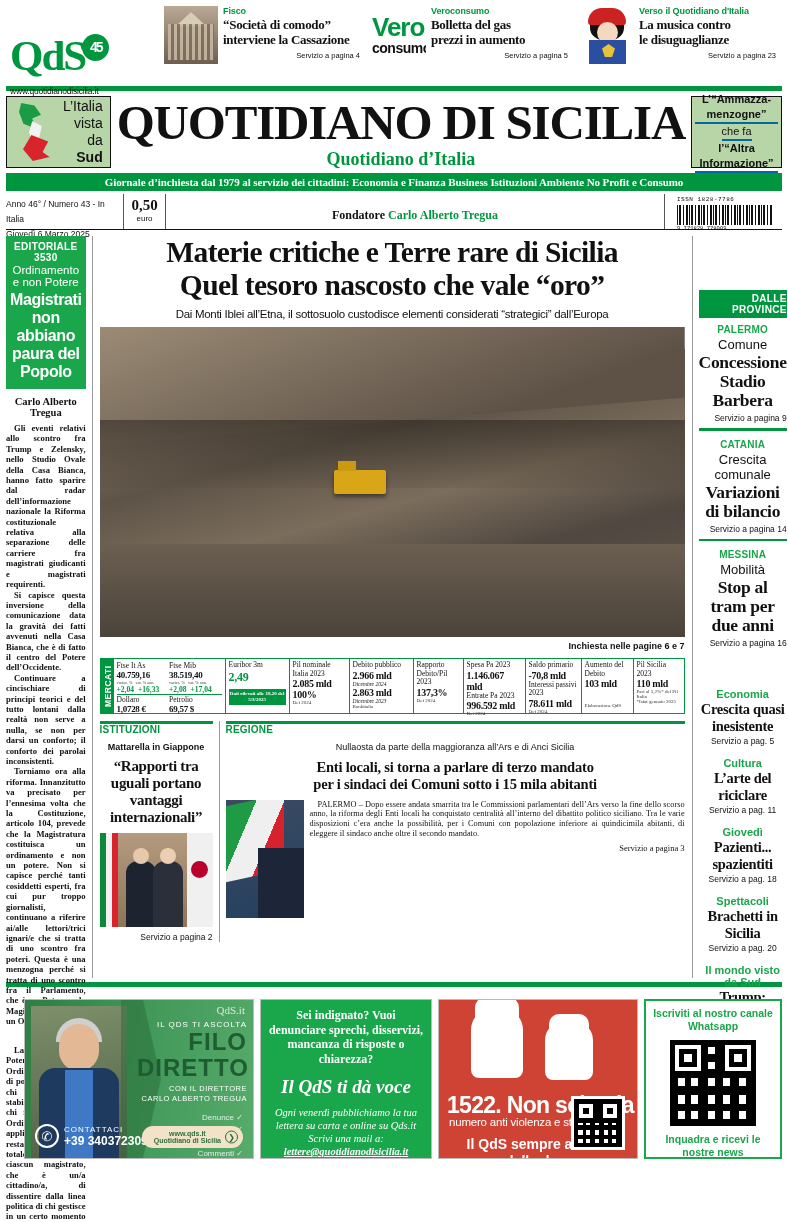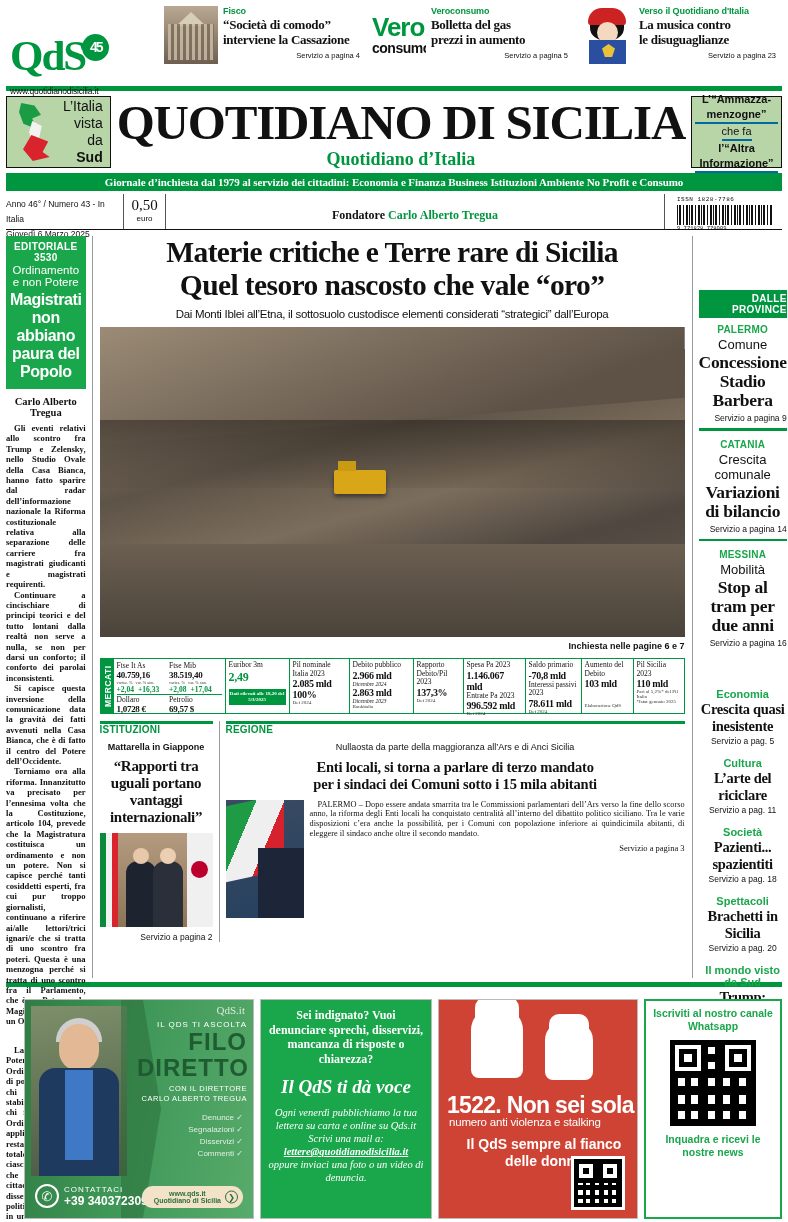--- a/index.html
+++ b/index.html
@@ -88,21 +88,21 @@
 
   .band { background:#00963f; color:#fff; text-align:center; font-family:"Liberation Serif",serif;
      font-weight:bold; font-size:11px; padding:3px 0; margin-top: 5px; letter-spacing:-0.1px;}
 
   
   .inforow { display:flex; align-items:stretch; height: 36px; margin-top: 3px;
      border-bottom: 1.5px solid #111; }
   .ir-date { width: 118px; font-size: 8.5px; line-height: 15px; padding-top:3px;
      border-right:1px solid #555; }
   .ir-price { width: 42px; text-align:center; border-right:1px solid #555; padding-top:3px;}
-  .ir-price .p { font-family:"Liberation Serif",serif; font-weight:normal; font-size:15px;}
+  .ir-price .p { font-family:"Liberation Serif",serif; font-weight:bold; font-size:15px;}
   .ir-price .e { font-size: 8px; }
   .ir-mid { flex:1; text-align:center; font-family:"Liberation Serif",serif; font-weight:bold;
      font-size:12px; padding-top:14px; }
   .ir-mid .green { color:#00963f; }
   .ir-right { width: 118px; border-left:1px solid #555; padding-left:12px; padding-top:2px;}
   .issn { font-family:"Liberation Mono",monospace; font-size:6px; letter-spacing:0.5px; }
   .barcode { height:20px; margin-top:2px; background: repeating-linear-gradient(90deg,
       #111 0 1px, #fff 1px 2px, #111 2px 4px, #fff 4px 6px, #111 6px 7px, #fff 7px 9px,
       #111 9px 11px, #fff 11px 12px); width: 96px; }
   .barnum { font-family:"Liberation Mono",monospace; font-size:5.5px; }
@@ -214,21 +214,21 @@
   .prov-serv { text-align:right; font-size:8.5px; margin-top:3px; }
   .prov-div { height:2.5px; background:#00963f; margin: 2px 0; }
 
   .sec-item { text-align:center; margin-top:11px; }
   .sec-name { color:#1aa64b; font-weight:bold; font-size:11px; }
   .sec-title { font-family:"Liberation Serif",serif; font-weight:bold; font-size:14.5px;
       margin-top:1px; letter-spacing:-0.3px; }
   .sec-serv { font-size:8.5px; margin-top:1px; }
 
   
-  .ads { display:flex; gap:6px; margin-top:12px; height: 220px; padding-left: 18px; }
+  .ads { display:flex; gap:6px; margin-top:12px; height: 160px; padding-left: 18px; }
   .ad { border:1px solid #bbb; position:relative; overflow:hidden; }
   .ad1 { width: 230px; background: linear-gradient(100deg,#2f7d44 0%,#3f9757 45%,#57ab6b 100%); }
   .ad1 .photo-man{position:absolute;left:6px;top:6px;width:96px;height:170px;
      background:linear-gradient(170deg,#7d8f6a,#4b5a43);overflow:hidden;}
   .ad1 .man-head{position:absolute;left:28px;top:18px;width:40px;height:46px;background:#e2b994;border-radius:48% 48% 42% 42%;}
   .ad1 .man-hair{position:absolute;left:25px;top:12px;width:46px;height:24px;background:#cfcfcf;border-radius:24px 24px 0 0;}
   .ad1 .man-body{position:absolute;left:8px;top:62px;width:80px;height:110px;background:#1f3a5f;border-radius:16px 16px 0 0;}
   .ad1 .man-shirt{position:absolute;left:34px;top:64px;width:28px;height:90px;background:#3f78c4;}
   .ad1 .qdsit{position:absolute;right:8px;top:4px;color:#d7ead9;font-family:"Liberation Serif",serif;
      font-size:11px;}
@@ -407,22 +407,22 @@
 
     <div class="col-l">
       <div class="edit-box">
         <div class="edit-kick">EDITORIALE 3530</div>
         <div class="edit-sub2">Ordinamento e non Potere</div>
         <div class="edit-head">Magistrati non abbiano paura del Popolo</div>
       </div>
       <div class="edit-author">Carlo Alberto Tregua</div>
       <div class="edit-body">
         <p>Gli eventi relativi allo scontro fra Trump e Zelensky, nello Studio Ovale della Casa Bianca, hanno fatto sparire dal radar dell’informazione nazionale la Riforma costituzionale relativa alla separazione delle carriere fra magistrati giudicanti e magistrati requirenti.</p>
+        <p>Si capisce questa inversione della comunicazione data la gravità dei fatti avvenuti nella Casa Bianca, che è di fatto il centro del Potere dell’Occidente.</p>
         <p>Continuare a cincischiare di principi teorici e del tutto lontani dalla realtà non serve a nulla, se non per darsi un conforto; il conforto dei parolai inconsistenti.</p>
-        <p>Si capisce questa inversione della comunicazione data la gravità dei fatti avvenuti nella Casa Bianca, che è di fatto il centro del Potere dell’Occidente.</p>
         <p>Torniamo ora alla riforma. Innanzitutto va precisato per l’ennesima volta che la Costituzione, articolo 104, prevede che la Magistratura costituisca un ordinamento e non un potere. Non si capisce perché tanti cosiddetti esperti, fra cui pur troppo giornalisti, continuano a riferire ai/alle lettori/trici ignari/e che si tratta di uno scontro fra poteri. Questa è una menzogna perché si tratta di uno scontro fra il Parlamento, che è un Potere, e la Magistratura, che è un Ordinamento.</p>
         <div class="stars">∗∗∗</div>
         <p>La differenza fra Potere e Ordinamento non è di poco conto, perché chi ha il potere stabilisce le regole; chi fa parte di un Ordinamento, le applica, fermo restando il pieno e totale diritto di ciascun magistrato, che è un/a cittadino/a, di dissentire dalla linea politica di chi gestisce in un certo momento la questione pubblica.</p>
 
       </div>
 
     </div>
 
     <div class="col-c">
       <div class="headline">
@@ -601,21 +601,21 @@
         <div class="sec-name">Economia</div>
         <div class="sec-title">Crescita quasi inesistente</div>
         <div class="sec-serv">Servizio a pag. 5</div>
       </div>
       <div class="sec-item">
         <div class="sec-name">Cultura</div>
         <div class="sec-title">L’arte del riciclare</div>
         <div class="sec-serv">Servizio a pag. 11</div>
       </div>
       <div class="sec-item">
-        <div class="sec-name">Società</div>
+        <div class="sec-name">Giovedì</div>
         <div class="sec-title">Pazienti... spazientiti</div>
         <div class="sec-serv">Servizio a pag. 18</div>
       </div>
       <div class="sec-item">
         <div class="sec-name">Spettacoli</div>
         <div class="sec-title">Brachetti in Sicilia</div>
         <div class="sec-serv">Servizio a pag. 20</div>
       </div>
       <div class="sec-item">
         <div class="sec-name">Il mondo visto da Sud</div>

